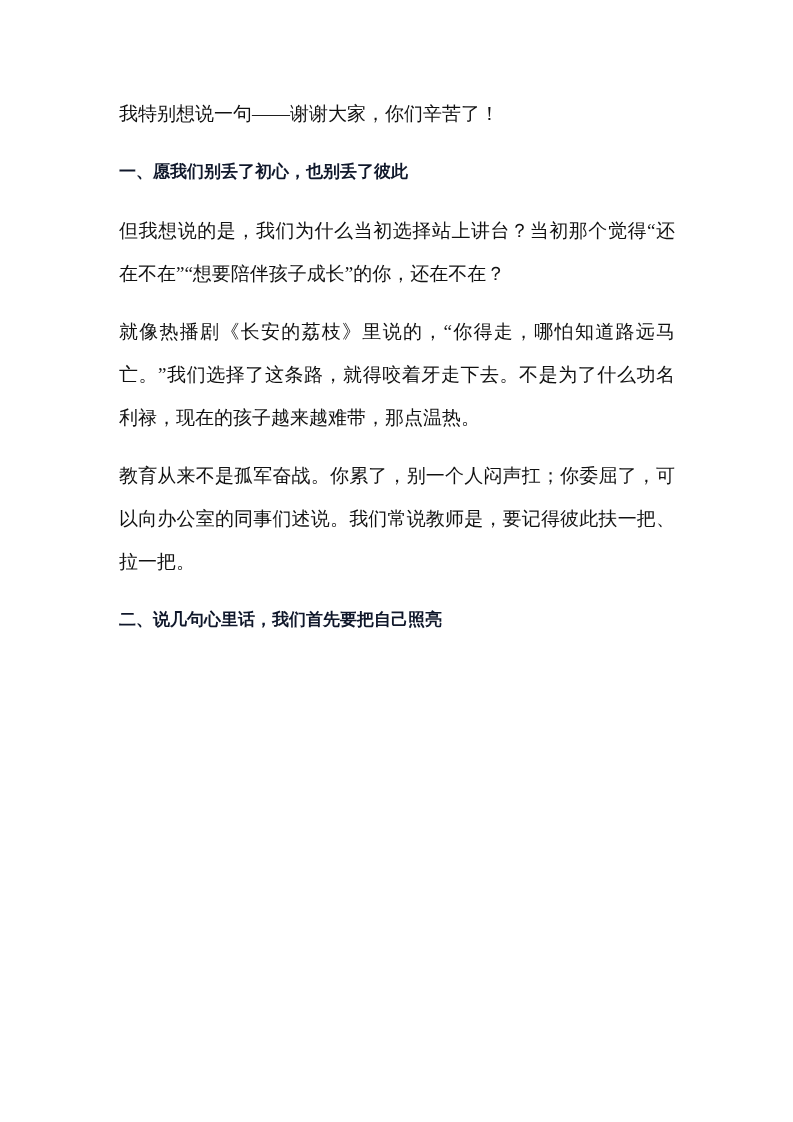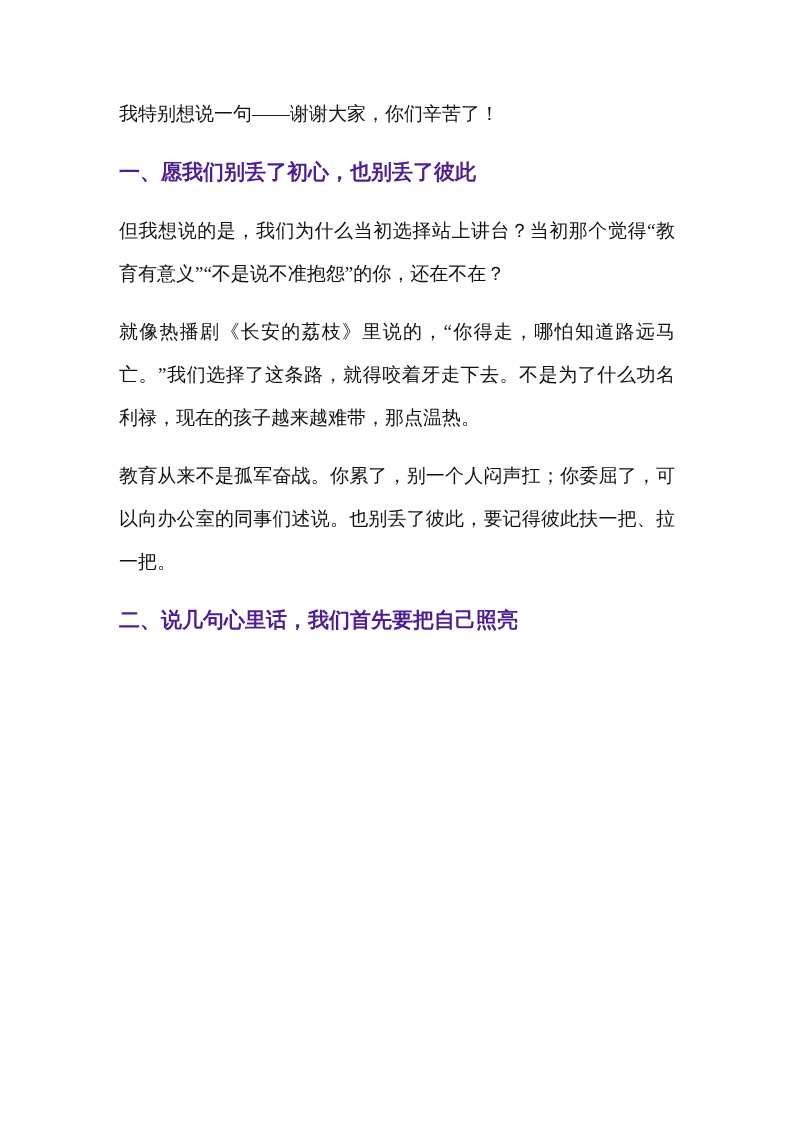--- a/index.html
+++ b/index.html
@@ -21,31 +21,31 @@
     font-family: "Liberation Serif", "DejaVu Serif", serif;
     font-size: 19px;
     line-height: 43px;
     color: #111111;
     margin: 0 0 15px 0;
     text-align: justify;
     text-justify: inter-ideograph;
   }
   .section-heading {
     font-family: "Liberation Sans", "DejaVu Sans", sans-serif;
-    font-size: 21px;
+    font-size: 17px;
     font-weight: 700;
     line-height: 44px;
-    color: #4c1d95;
+    color: #0f172a;
     margin: 15px 0 15px 0;
     text-align: left;
   }
 </style>
 </head>
 <body>
 
 <div class="page">
   <p class="body-para">我特别想说一句——谢谢大家，你们辛苦了！</p>
   <h2 class="section-heading">一、愿我们别丢了初心，也别丢了彼此</h2>
-  <p class="body-para">但我想说的是，我们为什么当初选择站上讲台？当初那个觉得“教育有意义”“不是说不准抱怨”的你，还在不在？</p>
+  <p class="body-para">但我想说的是，我们为什么当初选择站上讲台？当初那个觉得“还在不在”“想要陪伴孩子成长”的你，还在不在？</p>
   <p class="body-para">就像热播剧《长安的荔枝》里说的，“你得走，哪怕知道路远马亡。”我们选择了这条路，就得咬着牙走下去。不是为了什么功名利禄，现在的孩子越来越难带，那点温热。</p>
-  <p class="body-para">教育从来不是孤军奋战。你累了，别一个人闷声扛；你委屈了，可以向办公室的同事们述说。也别丢了彼此，要记得彼此扶一把、拉一把。</p>
+  <p class="body-para">教育从来不是孤军奋战。你累了，别一个人闷声扛；你委屈了，可以向办公室的同事们述说。我们常说教师是，要记得彼此扶一把、拉一把。</p>
   <h2 class="section-heading">二、说几句心里话，我们首先要把自己照亮</h2>
 </div>
 
 </body></html>

